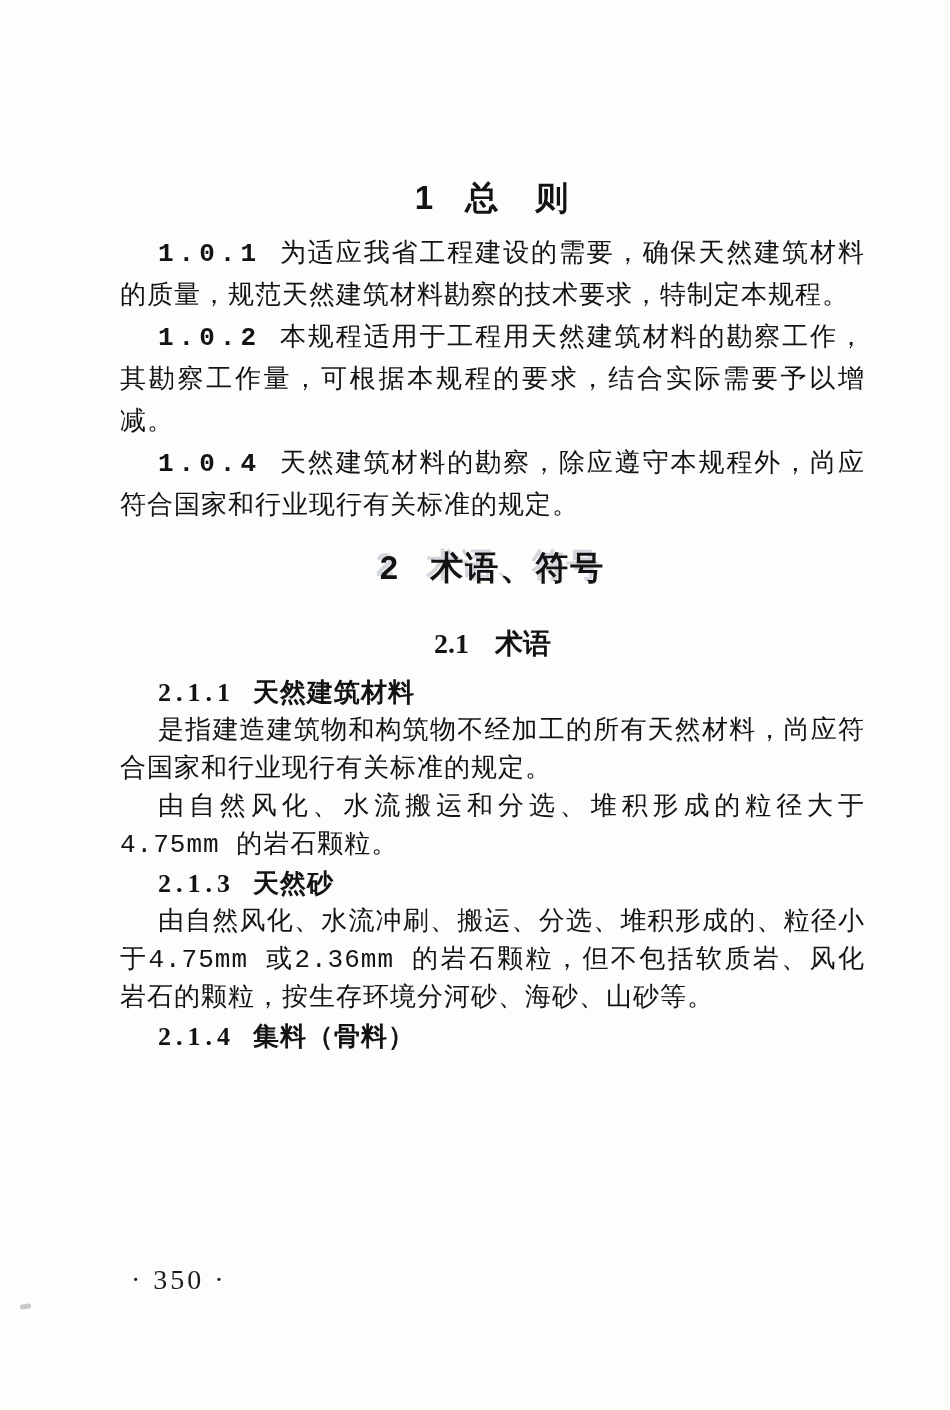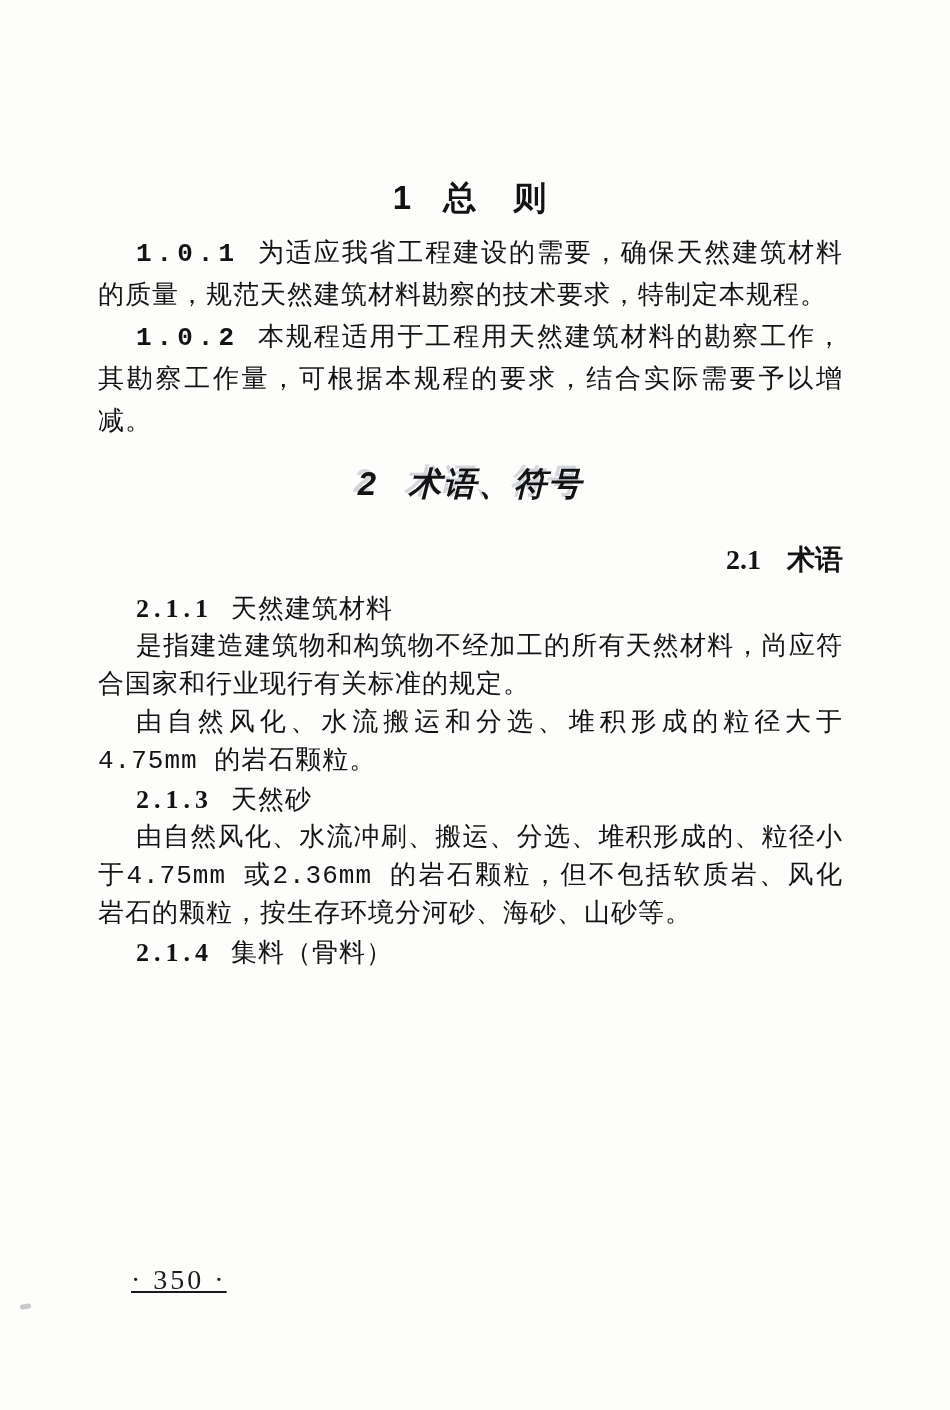--- a/index.html
+++ b/index.html
@@ -11,21 +11,21 @@
     position: relative;
     width: 950px;
     height: 1410px;
     background: #fdfdfc;
     overflow: hidden;
     color: #131313;
     font-family: "Liberation Serif", serif;
   }
   .content {
     position: absolute;
-    left: 98px;
+    left: 120px;
     top: 0;
     width: 745px;
   }
   
   .chapter-title {
     margin: 0;
     font-family: "Liberation Sans", sans-serif;
     font-weight: bold;
     font-size: 33px;
     line-height: 41px;
@@ -34,29 +34,28 @@
   }
   .chapter-title .ch-num {
     display: inline-block;
     margin-right: 30px;
   }
   .chapter1-title { margin-top: 177px; }
   .chapter2-title {
     margin-top: 20px;
     
     text-shadow: -4px -3px 0 rgba(105, 118, 140, 0.28);
-    font-style: italic;
   }
   .section-title {
     margin: 38px 0 0 0;
     font-family: "Liberation Sans", sans-serif;
     font-weight: bold;
     font-size: 28px;
     line-height: 36px;
-    text-align: right;
+    text-align: center;
   }
   .section-title .sec-num {
     display: inline-block;
     margin-right: 26px;
     font-family: "Liberation Serif", serif;
   }
   
   .clauses { margin-top: 15px; }
   .terms   { margin-top: 11px; }
   p.clause {
@@ -77,32 +76,31 @@
     white-space: nowrap;
   }
   p.term-head {
     margin: 0;
     font-size: 26px;
     line-height: 38px;
     text-indent: 38px;
   }
   .term-name {
     font-family: "Liberation Sans", sans-serif;
-    font-weight: normal;
+    font-weight: bold;
     letter-spacing: 1px;
     text-align: center;
   }
   .page-number {
     position: absolute;
     left: 131px;
     top: 1264px;
     font-size: 28px;
     letter-spacing: 3px;
     color: #1a1a1a;
-    text-decoration: underline;
   }
   
   .smudge {
     position: absolute;
     left: 20px;
     top: 1304px;
     width: 11px;
     height: 5px;
     background: #9aa0a6;
     opacity: 0.55;
@@ -119,20 +117,23 @@
     <h1 class="chapter-title chapter1-title">
       <span class="ch-num">1</span><span class="ch-text">总　则</span>
     </h1>
 
     <div class="clauses">
       <p class="clause">
         <span class="cnum">1.0.1</span><span>为适应我省工程建设的需要，确保天然建筑材料的质量，规范天然建筑材料勘察的技术要求，特制定本规程。</span>
       </p>
       <p class="clause">
         <span class="cnum">1.0.2</span><span>本规程适用于工程用天然建筑材料的勘察工作，其勘察工作量，可根据本规程的要求，结合实际需要予以增减。</span>
+      </p>
+      <p class="clause">
+        <span class="cnum">1.0.4</span><span>天然建筑材料的勘察，除应遵守本规程外，尚应符合国家和行业现行有关标准的规定。</span>
       </p>
     </div>
 
     <h1 class="chapter-title chapter2-title">
       <span class="ch-num">2</span><span class="ch-text">术语、符号</span>
     </h1>
 
     <h2 class="section-title">
       <span class="sec-num">2.1</span><span>术语</span>
     </h2>

